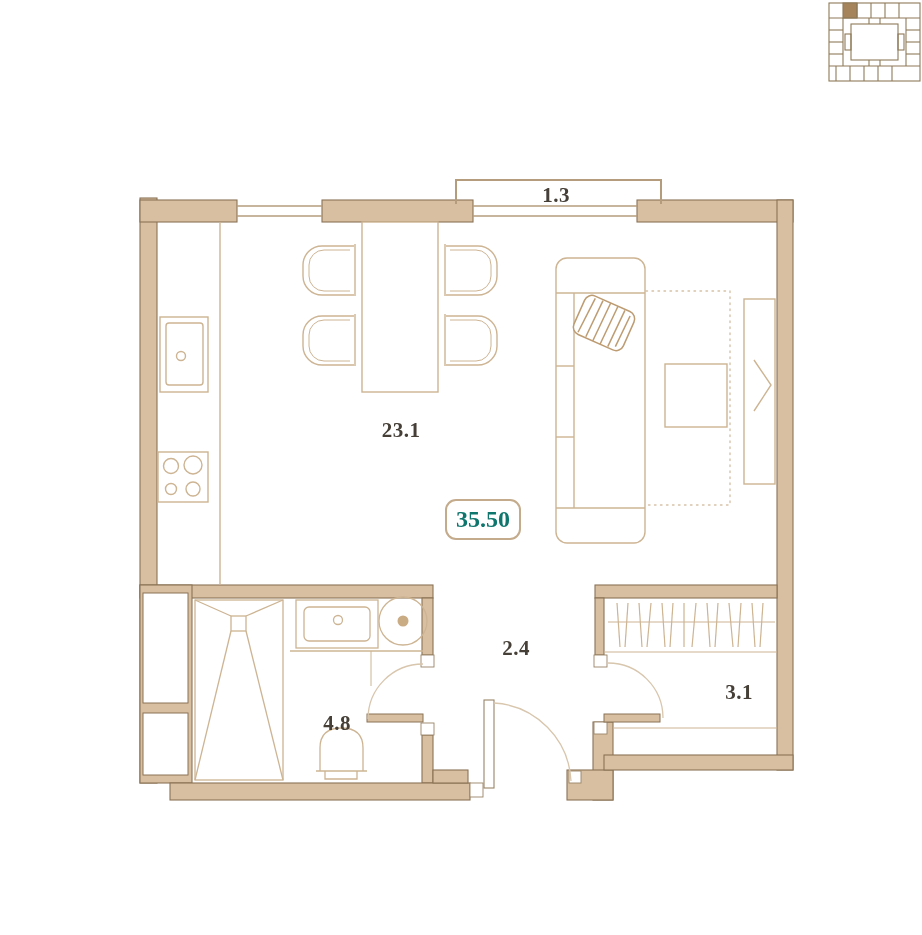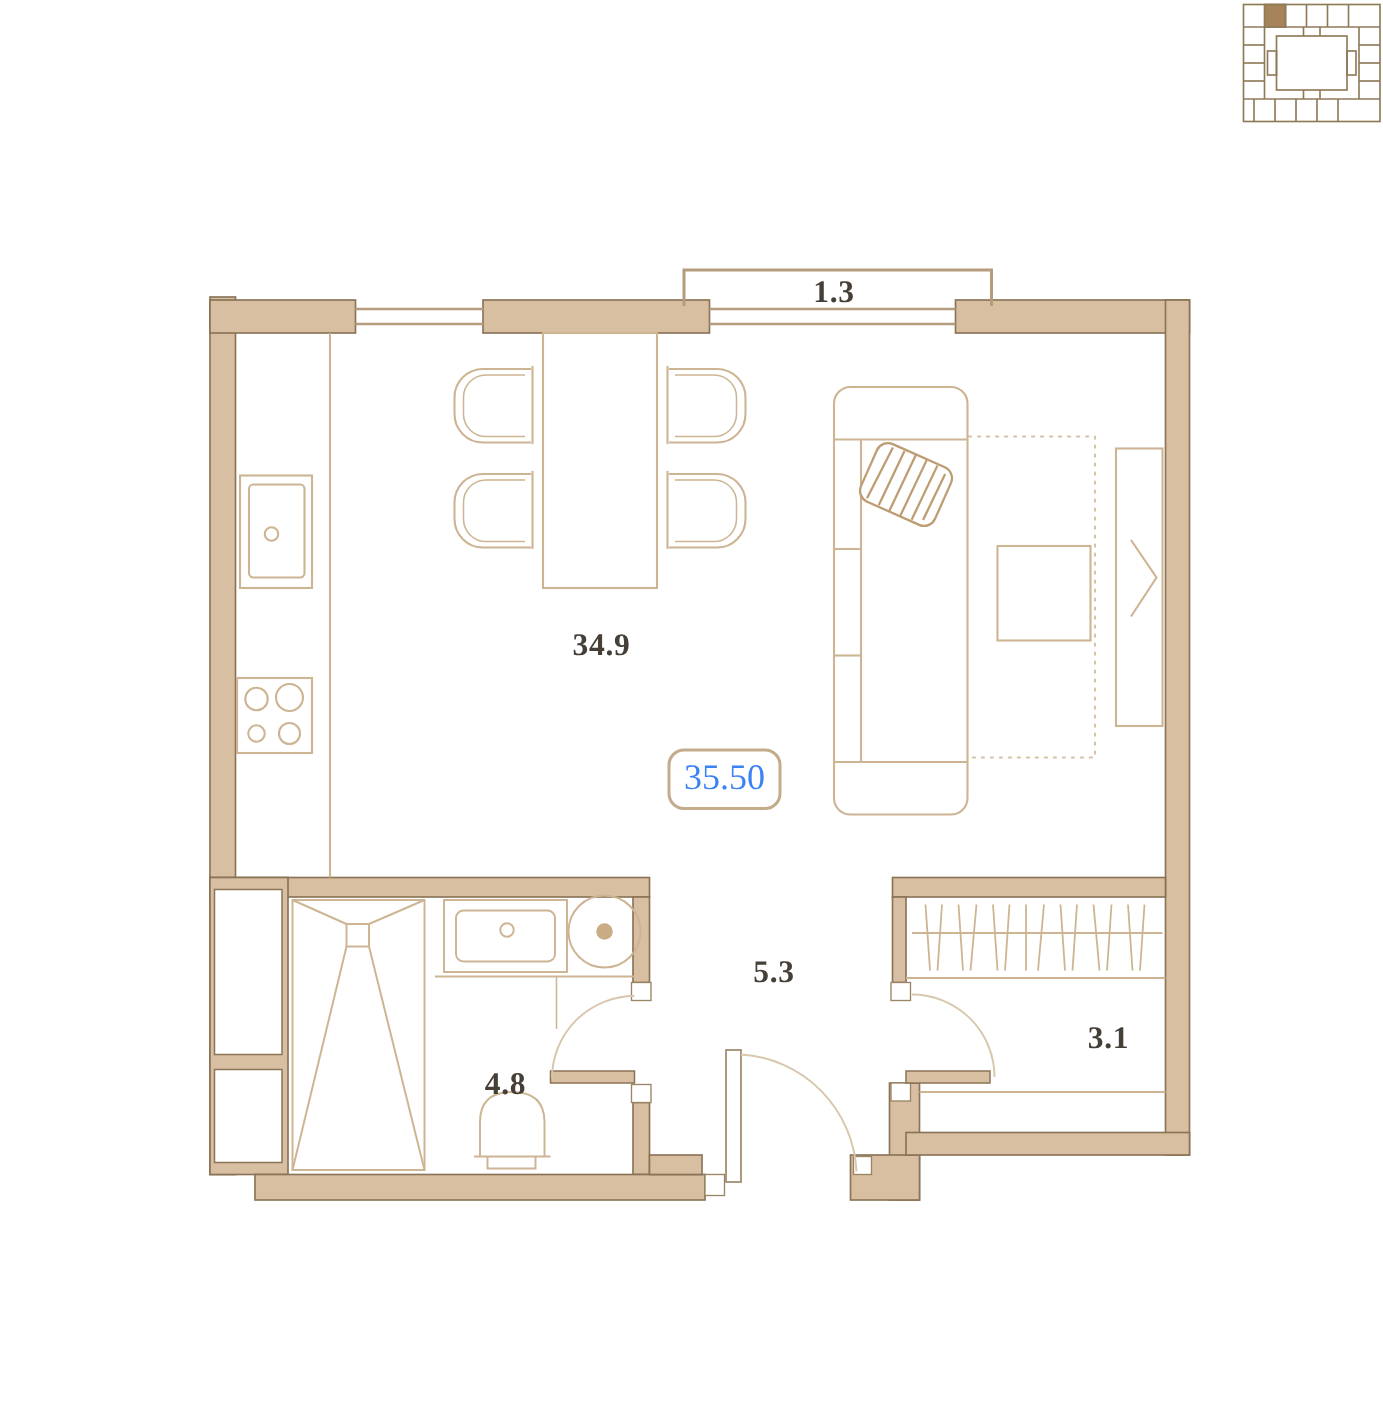--- a/index.html
+++ b/index.html
@@ -4,21 +4,21 @@
 <style>
   html,body{margin:0;padding:0;background:#ffffff;}
   .canvas{position:relative;width:922px;height:935px;background:#ffffff;overflow:hidden;
           font-family:"Liberation Serif","DejaVu Serif",serif;}
   .canvas svg{position:absolute;left:0;top:0;}
   .room-label{position:absolute;transform:translate(-50%,-50%);
               font-size:21px;font-weight:700;color:#453f37;letter-spacing:.5px;white-space:nowrap;}
   .total-badge{position:absolute;left:445px;top:499px;width:72px;height:37px;
                background:#ffffff;border:2px solid #c3ab8c;border-radius:11px;
                display:flex;align-items:center;justify-content:center;
-               font-size:24px;font-weight:400;color:#3b82f6;}
+               font-size:24px;font-weight:700;color:#0f766e;}
 </style>
 </head>
 <body>
 
 <div class="canvas">
 
 <svg width="922" height="935" viewBox="0 0 922 935">
 
   <g fill="#d9bfa1" stroke="#8a7356" stroke-width="1.1">
     <rect x="140" y="198" width="17" height="585"></rect>
@@ -219,22 +219,22 @@
     <rect x="18" y="34" width="6" height="16"></rect>
     <rect x="71" y="34" width="6" height="16"></rect>
     <line x1="42" y1="18" x2="42" y2="24"></line>
     <line x1="53" y1="18" x2="53" y2="24"></line>
     <line x1="42" y1="60" x2="42" y2="66"></line>
     <line x1="53" y1="60" x2="53" y2="66"></line>
   </g>
 </svg>
 
   <div class="room-label" style="left:556px;top:195px;">1.3</div>
-  <div class="room-label" style="left:401px;top:430px;">34.9</div>
+  <div class="room-label" style="left:401px;top:430px;">23.1</div>
   <div class="room-label" style="left:337px;top:691px;margin-top:32px;">4.8</div>
-  <div class="room-label" style="left:516px;top:648px;">5.3</div>
+  <div class="room-label" style="left:516px;top:648px;">2.4</div>
   <div class="room-label" style="left:739px;top:692px;">3.1</div>
 
   <div class="total-badge">
     <span>35.50</span>
   </div>
 
 </div>
 
 </body></html>

